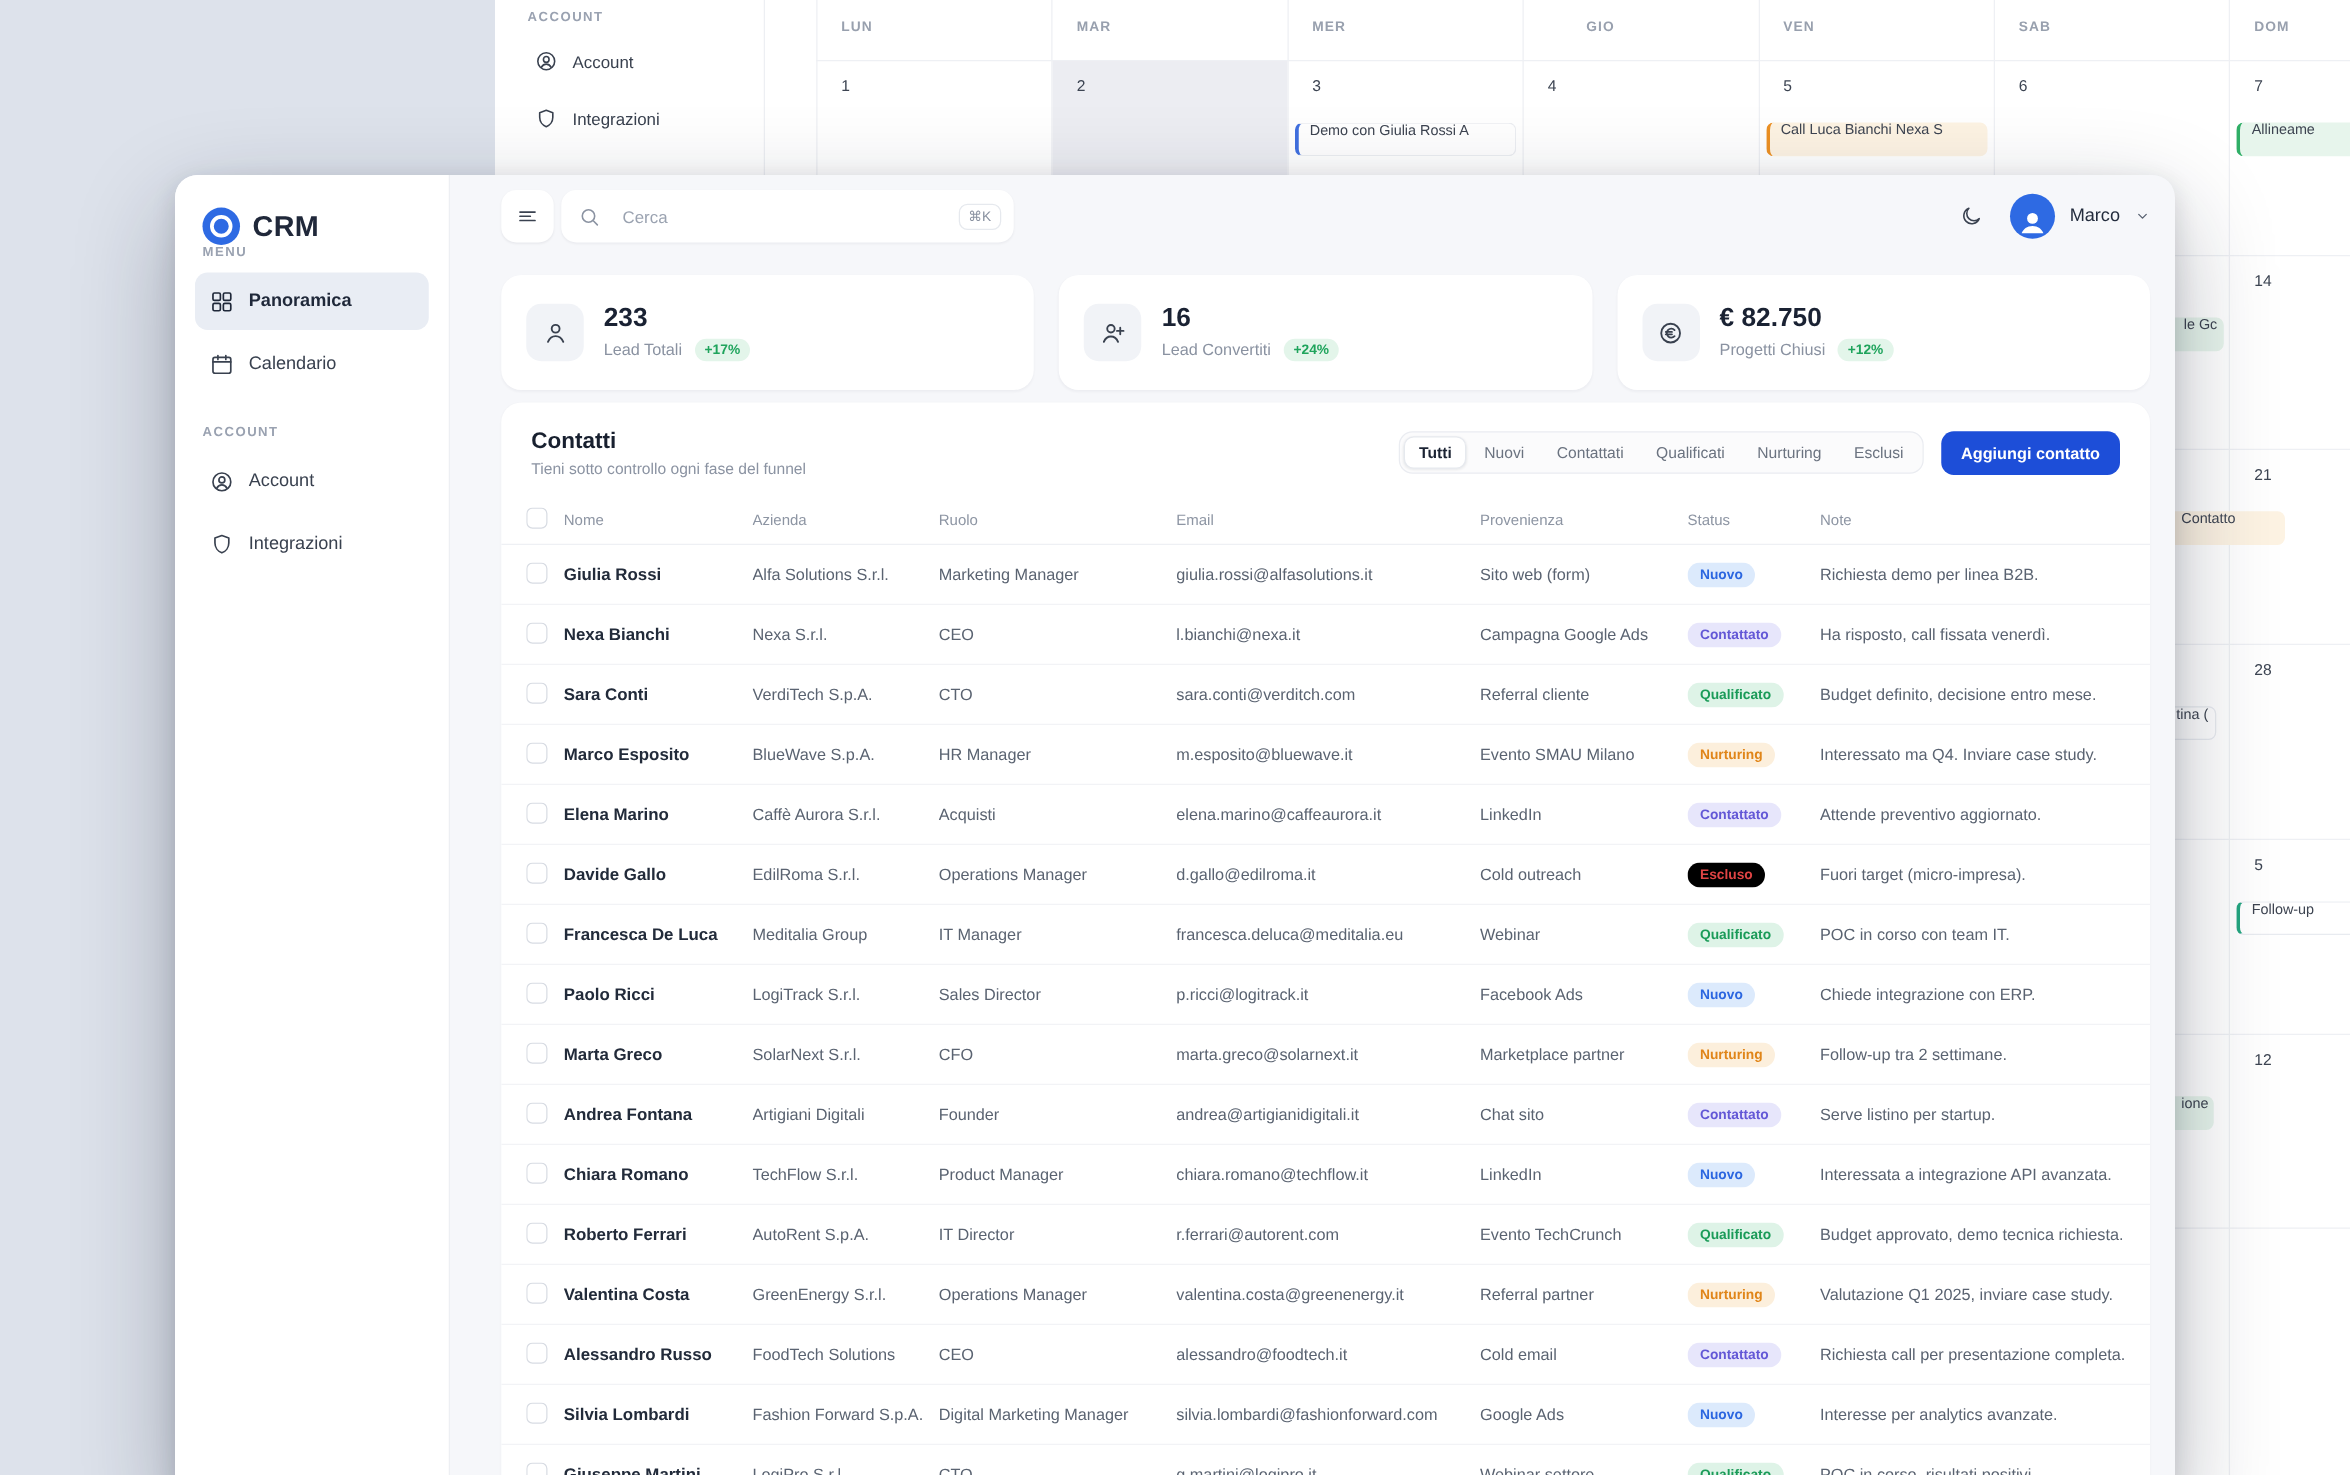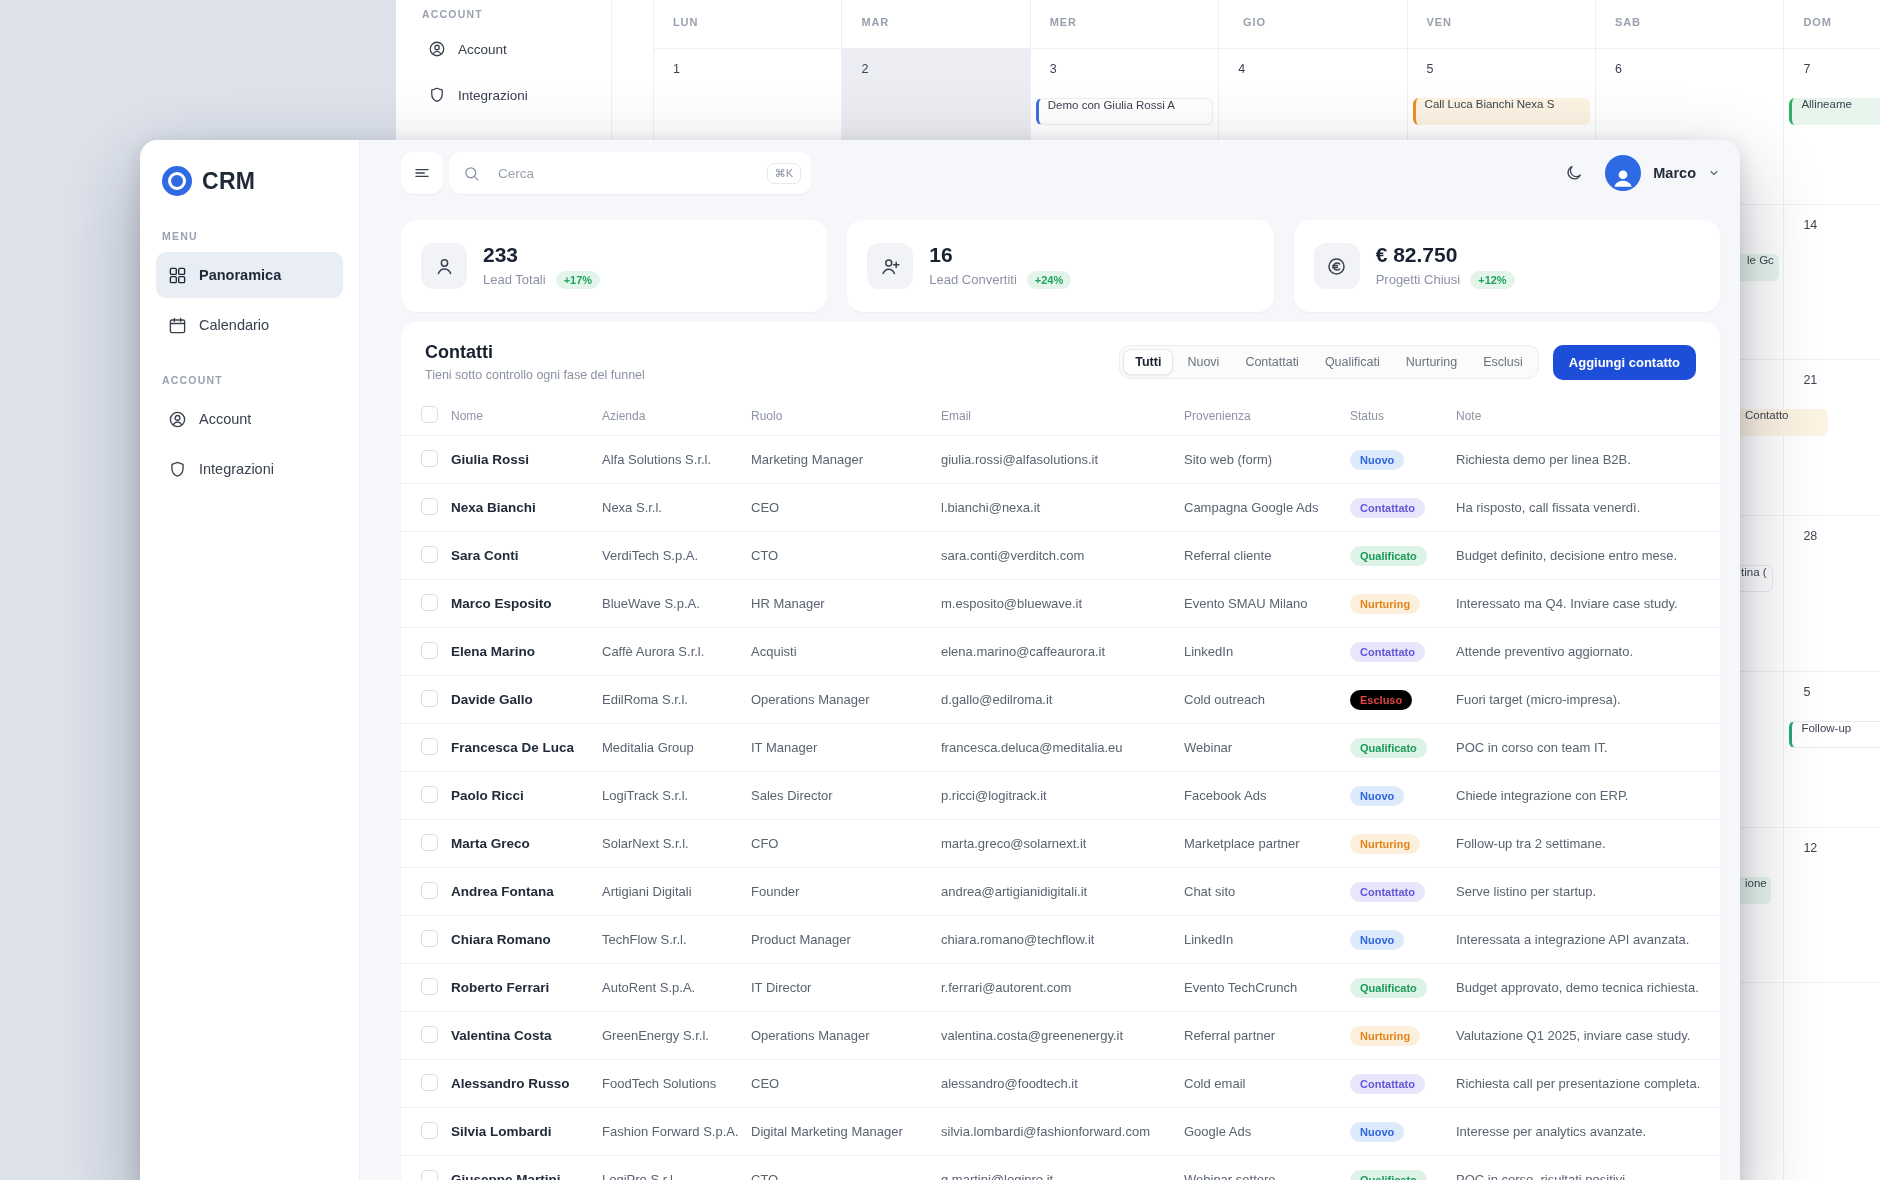--- a/index.html
+++ b/index.html
@@ -22,21 +22,21 @@
   .ev-orange{background:#fdf3e3;border-left:3px solid #ec9023;}
   .ev-green{background:#e7f5ec;border-left:3px solid #2fae66;}
   .ev-plain{background:#fff;border:1px solid #e8ebf0;}
   .ev-teal{background:#fff;border:1px solid #e8ebf0;border-left:3px solid #23a57f;}
 
   
   .main-window{position:absolute;left:140px;top:140px;width:1600px;height:1060px;border-radius:18px;overflow:hidden;display:flex;background:#f6f7fa;box-shadow:0 30px 80px rgba(20,28,46,.30),0 6px 20px rgba(20,28,46,.14);}
 
   
   .sidebar{width:220px;background:#fff;border-right:1px solid #edeff3;padding:26px 16px 0;flex:none;}
-  .logo-row{display:flex;align-items:center;gap:10px;padding:0 6px;margin-bottom:34px;text-align:center;}
+  .logo-row{display:flex;align-items:center;gap:10px;padding:0 6px;text-align:center;}
   .logo-mark{width:30px;height:30px;border-radius:50%;background:#2e6ae3;position:relative;flex:none;}
   .logo-mark::after{content:"";position:absolute;inset:6px;border:3.5px solid #fff;border-radius:50%;}
   .logo-text{font-size:23px;font-weight:700;color:#20283a;letter-spacing:.3px;}
   .sidebar .nav-section-label{margin:0 6px 10px;}
   .sidebar .nav-section-label.mt{margin-top:26px;}
   .nav-item{display:flex;align-items:center;gap:12px;height:46px;padding:0 12px;border-radius:10px;color:#39414f;font-size:14.5px;font-weight:500;margin-bottom:4px;cursor:pointer;}
   .nav-item.active{background:#e9edf4;color:#1f2839;font-weight:700;}
   .icon{display:inline-flex;flex:none;}
   .icon svg{width:19px;height:19px;}
   .mini-sidebar .nav-item{height:42px;font-size:13.5px;}
@@ -49,21 +49,21 @@
   .icon-btn.ghost{background:transparent;box-shadow:none;width:38px;}
   .icon-btn svg{width:18px;height:18px;}
   .search{display:flex;align-items:center;width:362px;height:42px;background:#fff;border-radius:12px;margin-left:6px;padding:0 10px 0 14px;box-shadow:0 1px 2px rgba(16,24,40,.05);gap:16px;}
   .search svg{width:17px;height:17px;color:#8b93a2;flex:none;}
   .search input{flex:1;border:none;outline:none;background:transparent;font-size:13.5px;color:#2a3242;font-family:"Liberation Sans",sans-serif;min-width:0;}
   .search input::placeholder{color:#9aa2b0;}
   .kbd{border:1px solid #e6e9ee;border-radius:7px;padding:3px 7px;font-size:11px;color:#8a92a1;flex:none;}
   .top-right{margin-left:auto;display:flex;align-items:center;gap:12px;}
   .avatar{width:36px;height:36px;border-radius:50%;background:#2e6ae3;overflow:hidden;display:flex;align-items:flex-end;justify-content:center;cursor:pointer;flex:none;}
   .avatar svg{width:26px;height:26px;}
-  .username{font-size:14.5px;font-weight:700;color:#232c3d;}
+  .username{font-size:14.5px;font-weight:400;color:#232c3d;}
   .chev svg{width:12px;height:12px;color:#5b6472;}
 
   
   .stats-row{display:flex;gap:20px;margin-bottom:10px;}
   .stat-card{flex:1;height:92px;background:#fff;border-radius:16px;padding:16px 20px;display:flex;align-items:center;gap:16px;box-shadow:0 1px 2px rgba(16,24,40,.04);}
   .stat-icon{width:46px;height:46px;border-radius:12px;background:#f1f3f7;display:flex;align-items:center;justify-content:center;color:#39414f;flex:none;}
   .stat-icon svg{width:21px;height:21px;}
   .stat-value{font-size:21px;font-weight:700;color:#1a2233;line-height:1.15;}
   .stat-sub{display:flex;align-items:center;gap:10px;margin-top:3px;justify-content:center;}
   .stat-label{font-size:13px;color:#8a92a1;white-space:nowrap;}
@@ -117,21 +117,21 @@
         </nav>
     </aside>
     <div class="calendar" id="calendar">
         <div class="cal-vline" style="left:0px"></div>
         <div class="cal-head" style="left:20px">LUN</div>
         <div class="cal-vline" style="left:188.4px"></div>
         <div class="cal-head" style="left:208.4px">MAR</div>
         <div class="cal-vline" style="left:376.8px"></div>
         <div class="cal-head" style="left:396.8px">MER</div>
         <div class="cal-vline" style="left:565.2px"></div>
-        <div class="cal-head" style="left:590px">GIO</div>
+        <div class="cal-head" style="left:616px">GIO</div>
         <div class="cal-vline" style="left:753.6px"></div>
         <div class="cal-head" style="left:773.6px">VEN</div>
         <div class="cal-vline" style="left:942px"></div>
         <div class="cal-head" style="left:962px">SAB</div>
         <div class="cal-vline" style="left:1130.4px"></div>
         <div class="cal-head" style="left:1150.4px">DOM</div>
         <div class="cal-today" style="left:189.4px;top:48px;width:187.4px;height:155.7px"></div>
         <div class="cal-hline" style="top:48px"></div>
         <div class="cal-hline" style="top:203.7px"></div>
         <div class="cal-hline" style="top:359.4px"></div>

